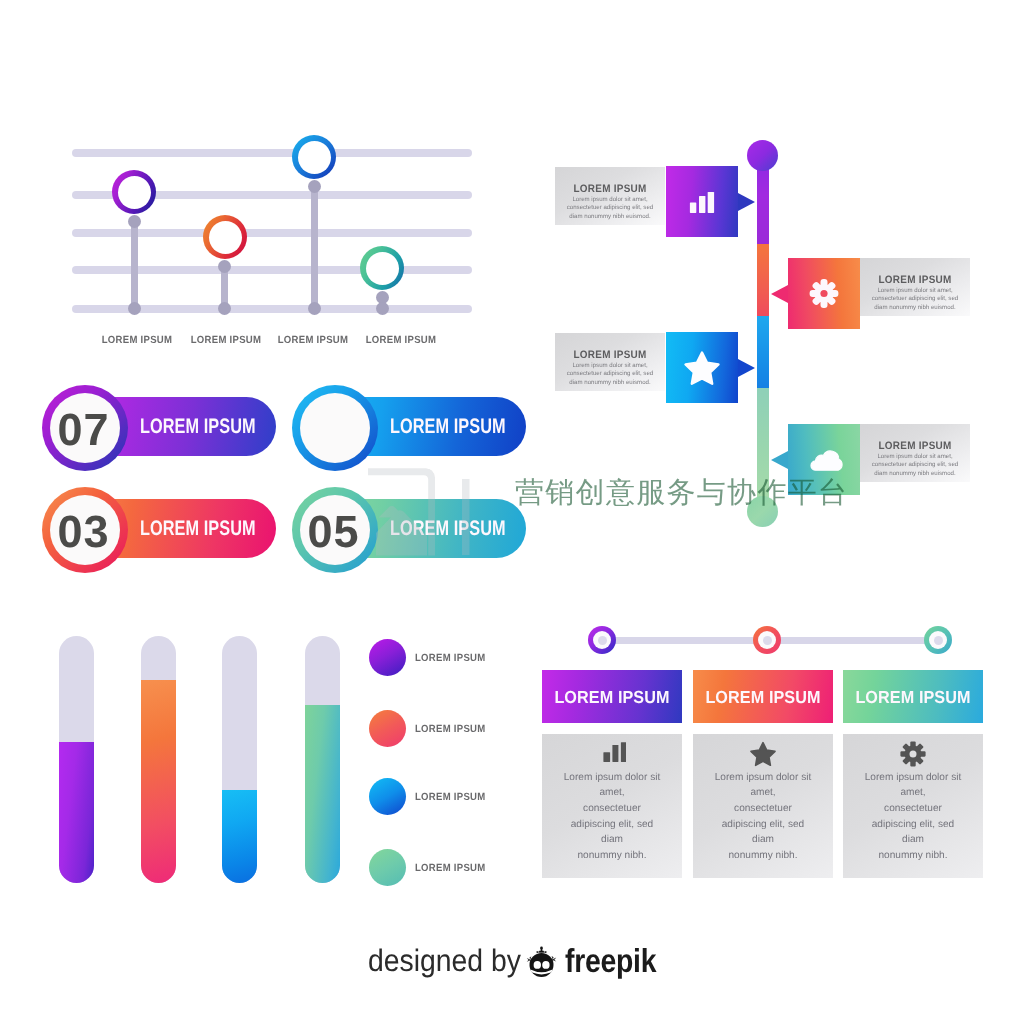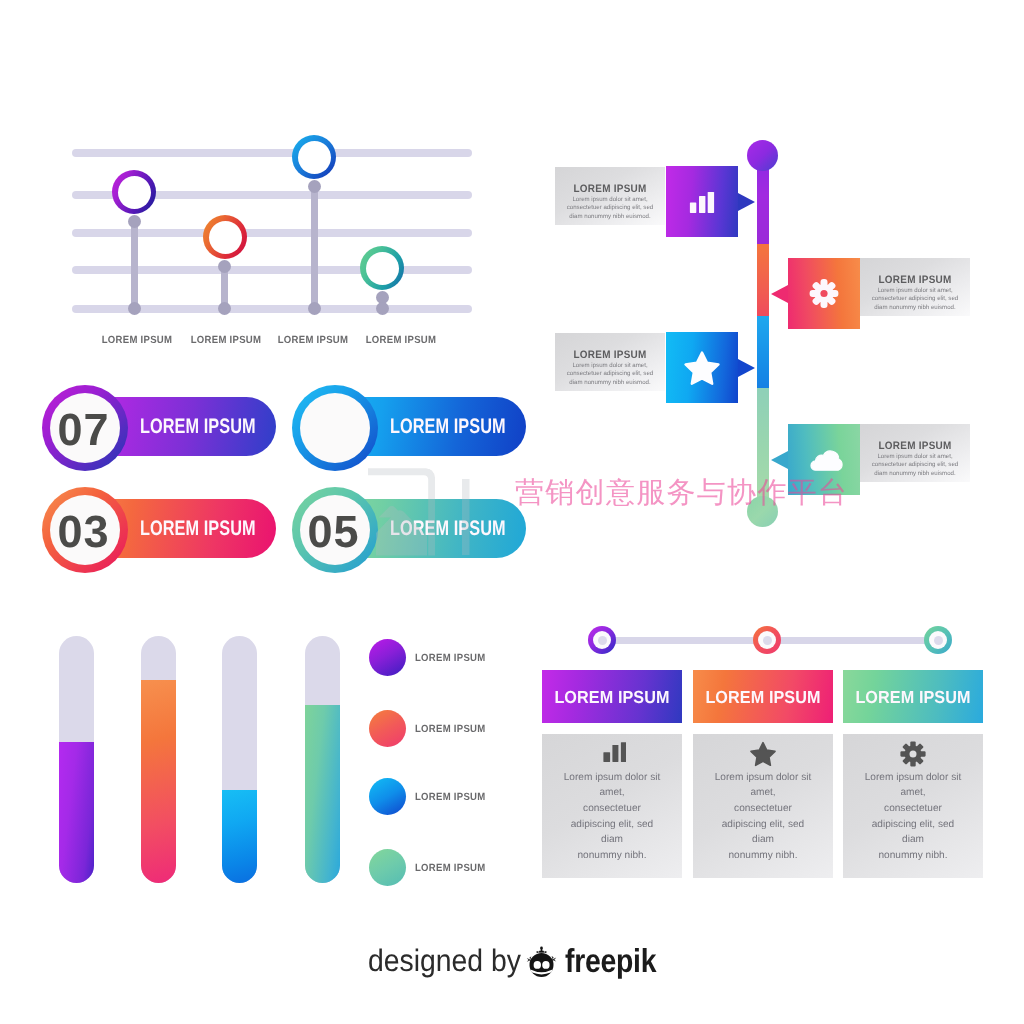--- a/index.html
+++ b/index.html
@@ -11,21 +11,21 @@
 }
   .abs{position:absolute;}
   
   #stage *, #watermark *{backface-visibility:hidden;}
   .fg-title,.fg-body,.cd-text,.cd-head span,.nb-pill span,.nb-num,
   .lg-label,.sc-xlabel,#ft-prefix,#ft-brand{filter:blur(0px);}
 
   
   #watermark{position:absolute;left:0;top:0;width:1024px;height:1024px;
              pointer-events:none;z-index:5;transform:translateZ(0);}
-  .wm-text{position:absolute;color:#ec4899;opacity:.58;white-space:nowrap;
+  .wm-text{position:absolute;color:#14532d;opacity:.58;white-space:nowrap;
            font-family:"DejaVu Sans",sans-serif;font-weight:400;}
   #wm-line1{left:515px;top:473px;font-size:29px;letter-spacing:1.3px;}
   #wm-line2{left:518px;top:518px;font-size:29px;letter-spacing:1.3px;}
   #wm-logo{position:absolute;left:367px;top:467px;width:120px;height:90px;opacity:.30;}
 
   
   #step-chart{left:60px;top:130px;width:430px;height:230px;}
   .sc-line{position:absolute;left:12px;width:400px;height:8px;border-radius:4px;
            background:#d8d6e9;}
   .sc-stem{position:absolute;width:7px;background:#b7b4cd;border-radius:4px;}

